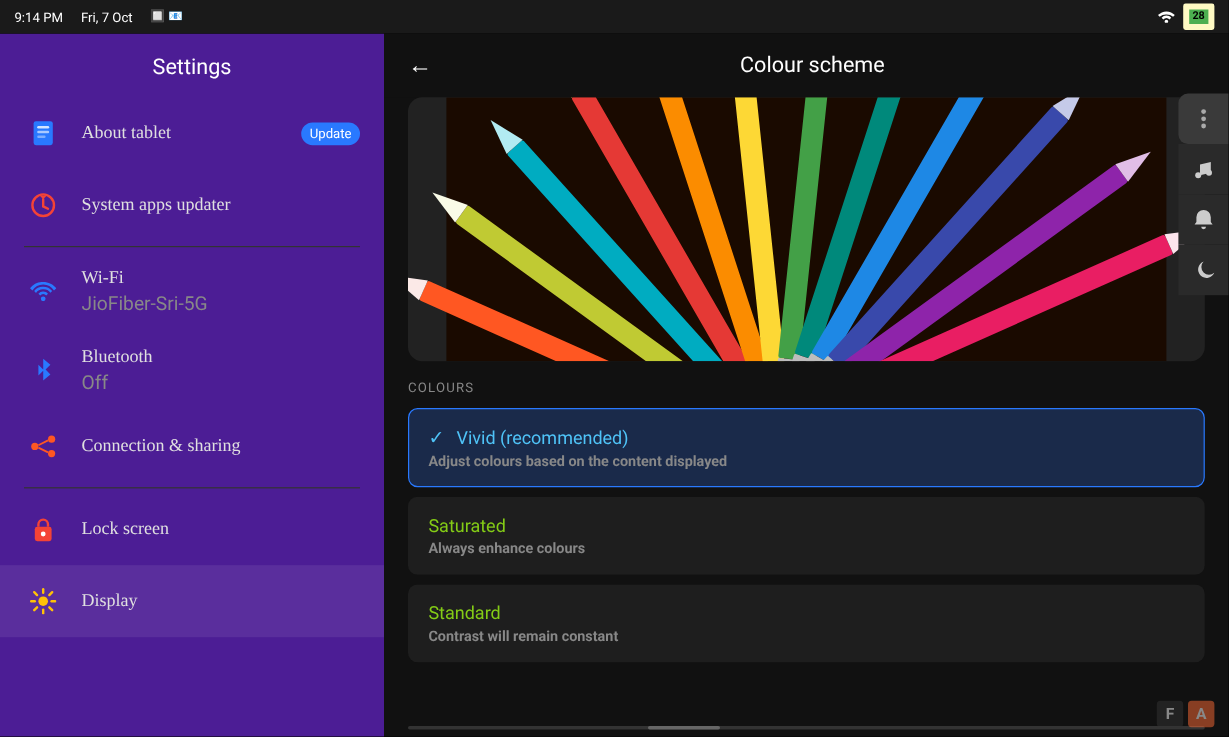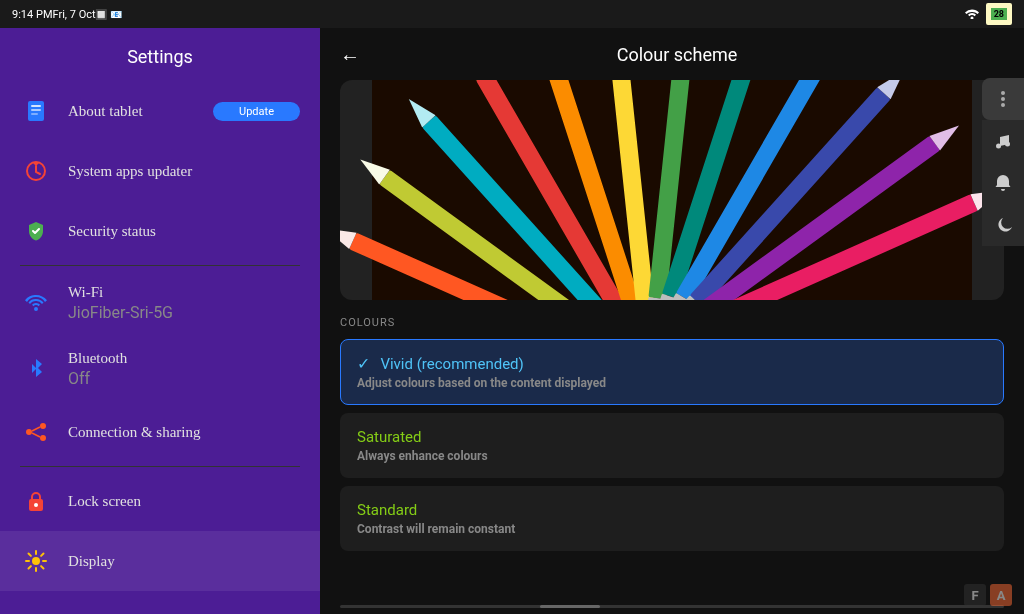--- a/index.html
+++ b/index.html
@@ -19,21 +19,21 @@
       height: 28px;
       display: flex;
       align-items: center;
       justify-content: space-between;
       padding: 0 12px;
       flex-shrink: 0;
     }
     .status-left {
       display: flex;
       align-items: center;
-      gap: 0;
+      gap: 15px;
       color: #fff;
       font-size: 11px;
     }
     .status-right {
       display: flex;
       align-items: center;
       gap: 6px;
       color: #fff;
       font-size: 11px;
     }
@@ -101,21 +101,21 @@
     }
     .sidebar-text .subtitle {
       color: #888;
       font-size: 16px;
       margin-top: 2px;
     }
     .update-badge {
       background: #2979ff;
       color: #fff;
       font-size: 11px;
-      padding: 3px 26px;
+      padding: 3px 7px;
       border-radius: 12px;
     }
     .divider {
       height: 1px;
       background: #333;
       margin: 4px 20px;
     }
 
     
     .content {
@@ -335,31 +335,20 @@
           <circle cx="11" cy="11" r="9" fill="none" stroke="#f44336" stroke-width="2"></circle>
           <path d="M11 6v6l4 2" stroke="#f44336" stroke-width="2" stroke-linecap="round"></path>
           <path d="M8 3L11 6l3-3" fill="#f44336"></path>
         </svg>
       </div>
       <div class="sidebar-text">
         <div class="title">System apps updater</div>
       </div>
     </div>
 
-    <div class="sidebar-item">
-      <div class="sidebar-icon">
-        <svg width="22" height="22" viewBox="0 0 22 22" fill="none">
-          <path d="M11 2L4 5v6c0 4.4 3 8.5 7 9.5 4-1 7-5.1 7-9.5V5L11 2z" fill="#4caf50"></path>
-          <path d="M8 11l2 2 4-4" stroke="white" stroke-width="2" stroke-linecap="round" stroke-linejoin="round"></path>
-        </svg>
-      </div>
-      <div class="sidebar-text">
-        <div class="title">Security status</div>
-      </div>
-    </div>
 
     <div class="divider"></div>
 
     <div class="sidebar-item">
       <div class="sidebar-icon">
         <svg width="22" height="16" viewBox="0 0 22 16" fill="#2979ff">
           <path d="M11 12a2 2 0 1 1 0 4 2 2 0 0 1 0-4zm0-4c1.6 0 3 .7 4 1.8l-1.5 1.5A3 3 0 0 0 11 10a3 3 0 0 0-2.5 1.3L7 9.8A5 5 0 0 1 11 8zm0-4c3 0 5.7 1.3 7.5 3.4L17 8.9A7 7 0 0 0 11 6a7 7 0 0 0-6 3.1L3.5 7.4A9 9 0 0 1 11 4zm0-4C15.4 0 19.3 2 22 5.3L20 7A11 11 0 0 0 11 2 11 11 0 0 0 2 7L0 5.3A13 13 0 0 1 11 0z"></path>
         </svg>
       </div>
       <div class="sidebar-text">

